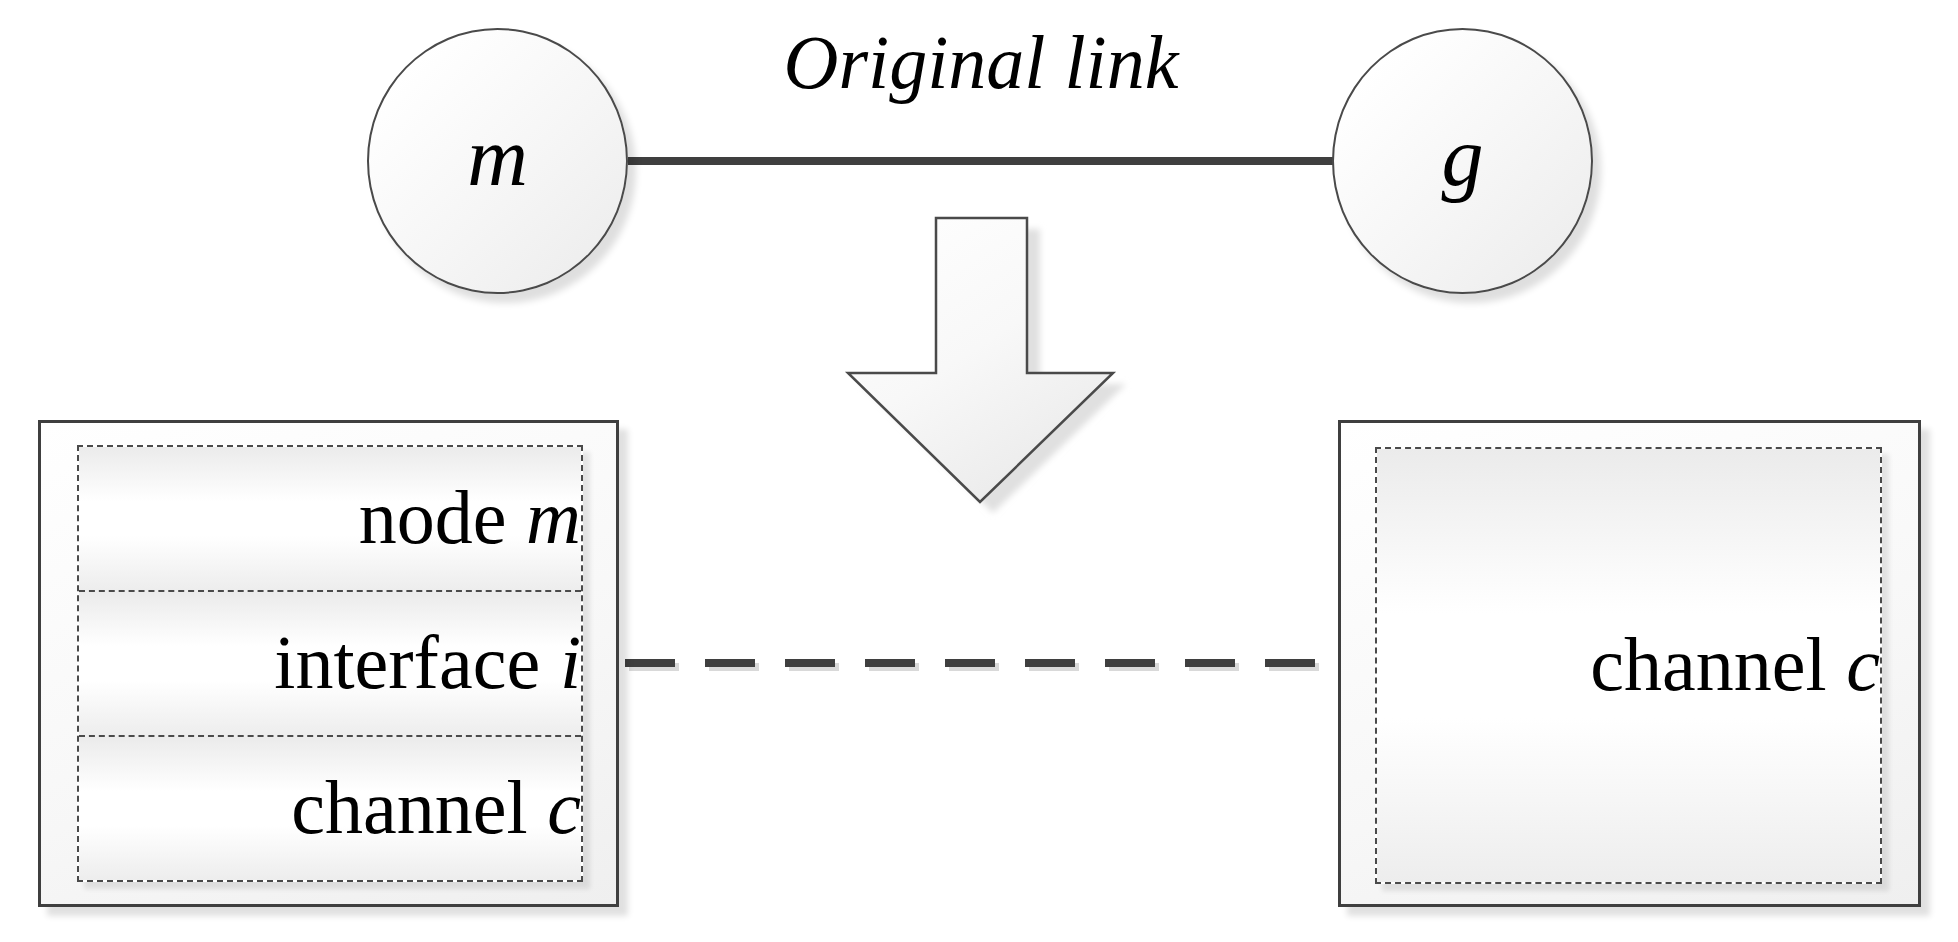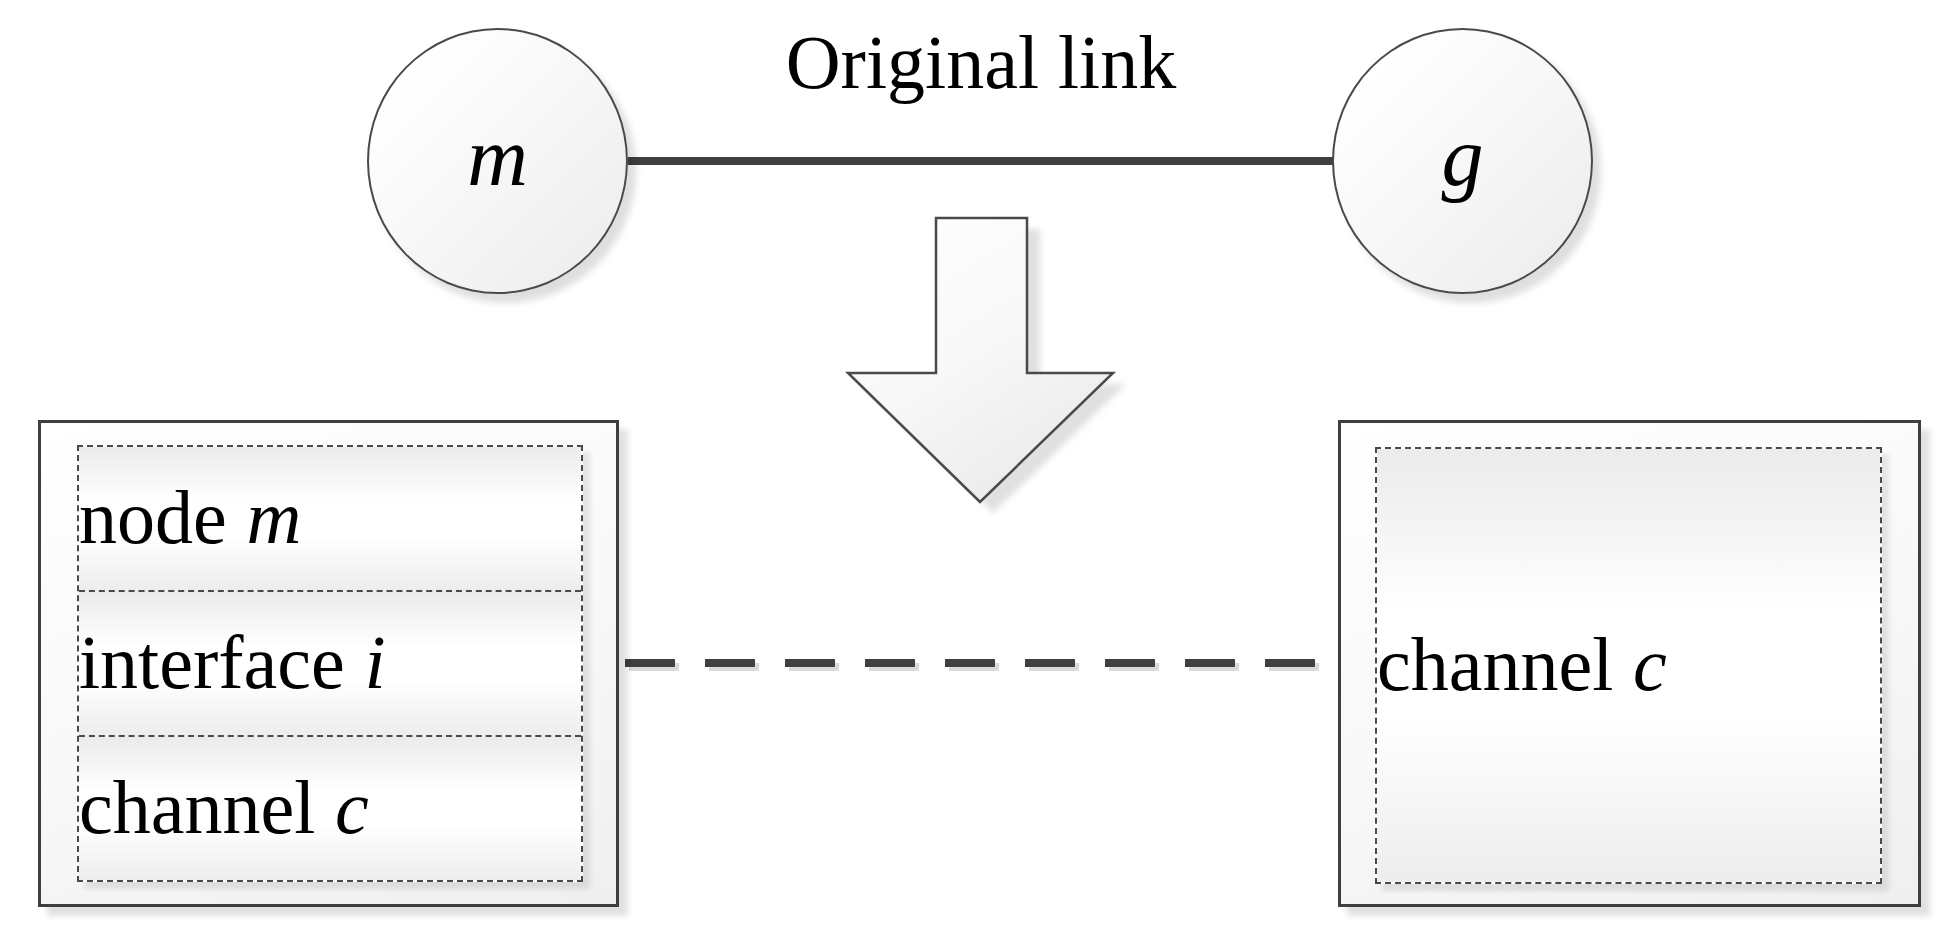--- a/index.html
+++ b/index.html
@@ -55,21 +55,21 @@
     left: 36px; top: 22px;
     width: 506px; height: 437px;
     border: 2px dashed #4a4a4a;
     box-sizing: border-box;
     display: flex; flex-direction: column;
     box-shadow: 7px 7px 5px rgba(0,0,0,0.09);
     background: #ffffff;
   }
   .tuple-cell {
     flex: 1;
-    display: flex; align-items: center; justify-content: flex-start;
+    display: flex; align-items: center; justify-content: flex-end;
     background: linear-gradient(180deg, #ebebeb 0%, #ffffff 38%, #ffffff 62%, #ededed 100%);
   }
   .tuple-cell + .tuple-cell { border-top: 2px dashed #4a4a4a; }
   .cell-text {
     font-size: 76px;
     line-height: 1;
     white-space: nowrap;
     transform: translateY(-2px);
   }
   .var { font-style: italic; margin-left: 0.26em; }
@@ -103,21 +103,21 @@
   </svg>
 
   <div class="node-circle" style="left:367px; top:28px;">
     <span class="node-letter">m</span>
   </div>
 
   <div class="node-circle" style="left:1332px; top:28px;">
     <span class="node-letter">g</span>
   </div>
 
-  <div class="link-caption" style="left:628px; top:20px; width:706px;">Original link</div>
+  <div class="link-caption" style="left:628px; top:20px; width:706px;font-style:italic;">Original link</div>
 
 
   <div class="tuple-box" style="left:38px;">
     <div class="tuple-inner">
       <div class="tuple-cell">
         <span class="cell-text"><span>node</span><span class="var">m</span></span>
       </div>
       <div class="tuple-cell">
         <span class="cell-text"><span>interface</span><span class="var">i</span></span>
       </div>

